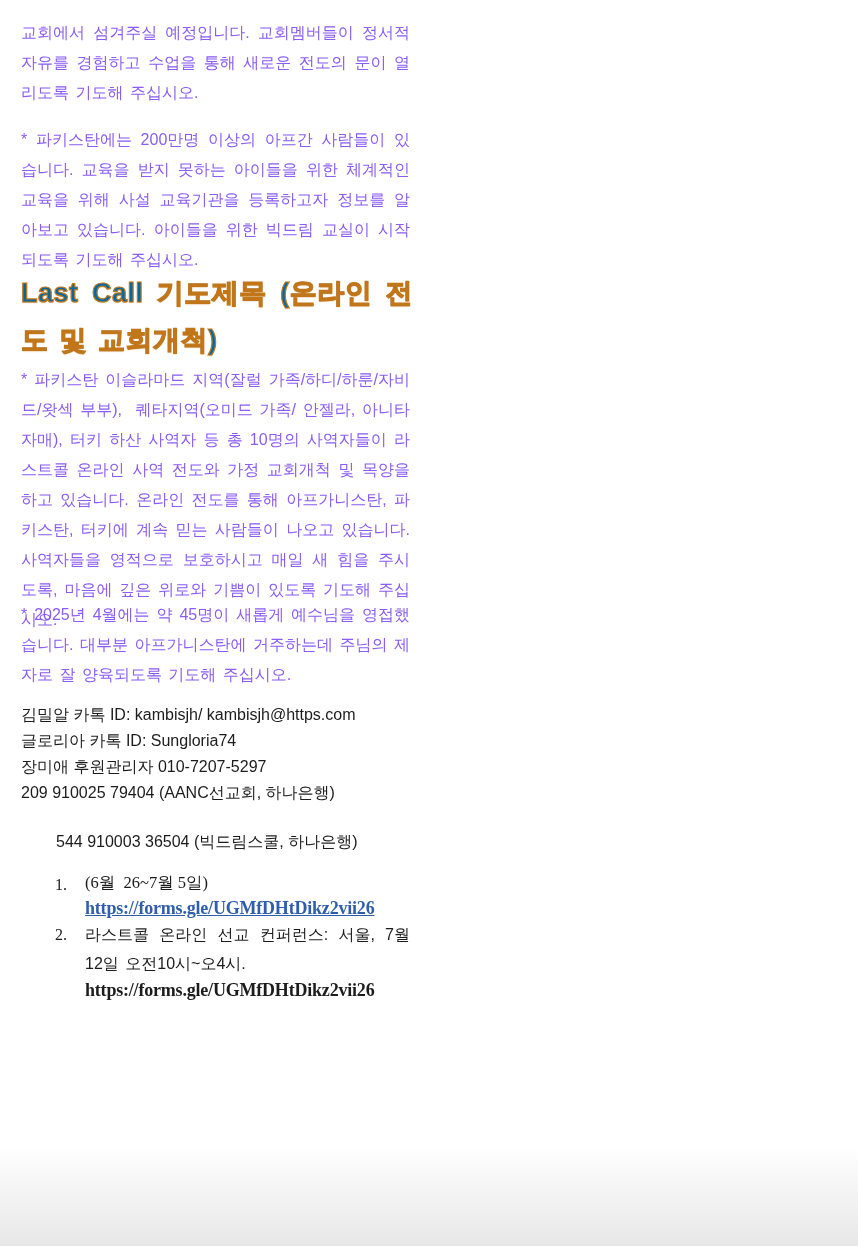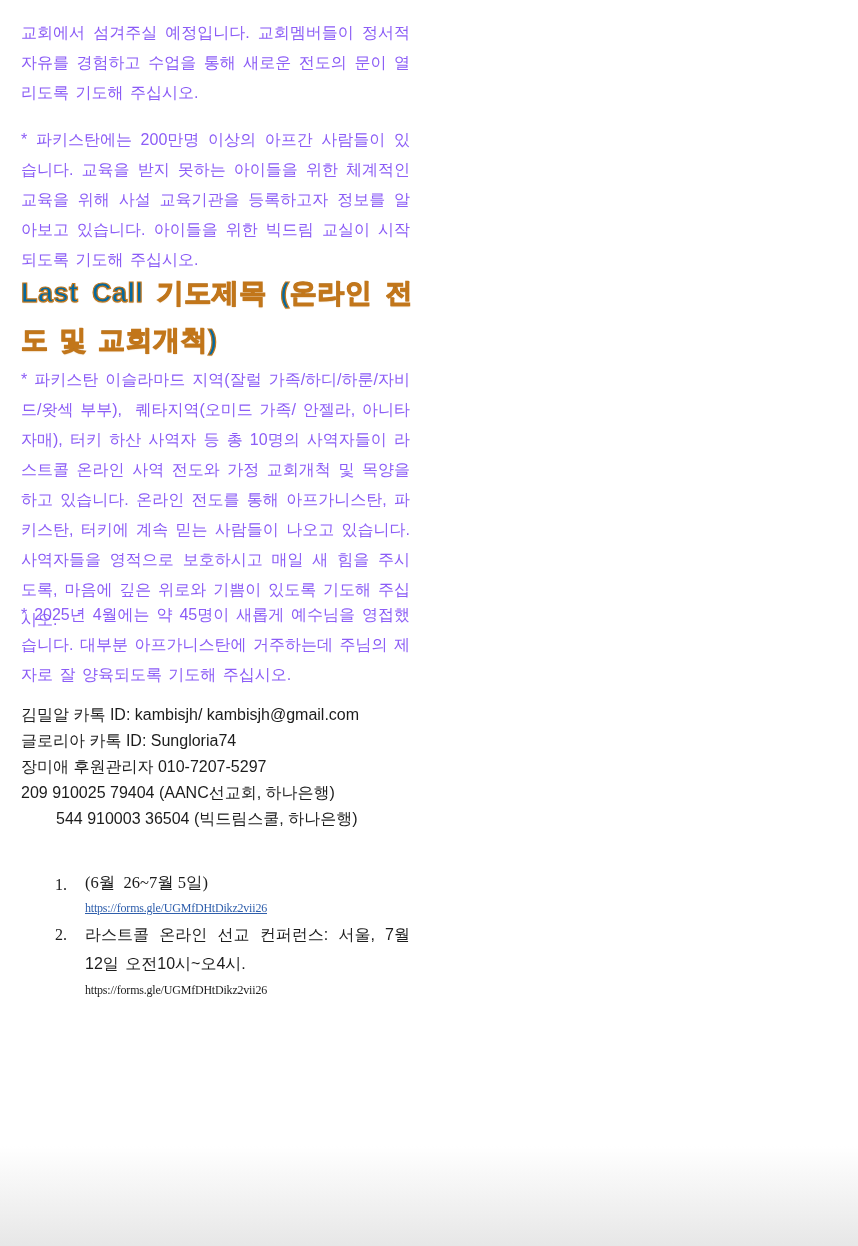--- a/index.html
+++ b/index.html
@@ -44,21 +44,21 @@
   .contact-block {
     position: absolute;
     left: 21px;
     top: 702px;
     width: 400px;
     font-size: 16px;
     line-height: 26px;
     color: #1c1c1c;
   }
   .contact-line { white-space: pre-wrap; }
-  .account-indent { padding-left: 35px; }
+  .account-indent { padding-left: 35px; margin-top: 23px; }
   .numlist {
     position: absolute;
     left: 55px;
     top: 870px;
     width: 355px;
     font-size: 16px;
     color: #1c1c1c;
   }
   .list-item {
     display: flex;
@@ -80,23 +80,23 @@
   .force-justify { text-align-last: justify; }
   .item-subtitle {
     font-family: "Liberation Serif", serif;
     font-size: 16.5px;
     line-height: 26px;
     white-space: pre-wrap;
   }
   .item-link {
     display: inline-block;
     font-family: "Liberation Serif", serif;
-    font-size: 12px;
+    font-size: 18px;
     line-height: 24px;
-    font-weight: 400;
+    font-weight: 700;
     letter-spacing: -0.2px;
   }
   .link-blue {
     color: #2E5EAC;
     text-decoration: underline;
     cursor: pointer;
   }
   .link-plain {
     color: #1c1c1c;
     text-decoration: none;
@@ -120,21 +120,21 @@
 
   <div class="para" style="top:125px;">* 파키스탄에는 200만명 이상의 아프간 사람들이 있습니다. 교육을 받지 못하는 아이들을 위한 체계적인 교육을 위해 사설 교육기관을 등록하고자 정보를 알아보고 있습니다. 아이들을 위한 빅드림 교실이 시작되도록 기도해 주십시오.</div>
 
   <div class="heading" style="top:270px;">Last Call 기도제목 (온라인 전도 및 교회개척)</div>
 
   <div class="para" style="top:365px;">* 파키스탄 이슬라마드 지역(잘럴 가족/하디/하룬/자비드/왓섹 부부),  퀘타지역(오미드 가족/ 안젤라, 아니타 자매), 터키 하산 사역자 등 총 10명의 사역자들이 라스트콜 온라인 사역 전도와 가정 교회개척 및 목양을 하고 있습니다. 온라인 전도를 통해 아프가니스탄, 파키스탄, 터키에 계속 믿는 사람들이 나오고 있습니다. 사역자들을 영적으로 보호하시고 매일 새 힘을 주시도록, 마음에 깊은 위로와 기쁨이 있도록 기도해 주십시오.</div>
 
   <div class="para" style="top:600px;">* 2025년 4월에는 약 45명이 새롭게 예수님을 영접했습니다. 대부분 아프가니스탄에 거주하는데 주님의 제자로 잘 양육되도록 기도해 주십시오.</div>
 
   <div class="contact-block">
-    <div class="contact-line">김밀알 카톡 ID: kambisjh/ kambisjh@gmail.com</div>
+    <div class="contact-line">김밀알 카톡 ID: kambisjh/ kambisjh@https.com</div>
     <div class="contact-line">글로리아 카톡 ID: Sungloria74</div>
     <div class="contact-line">장미애 후원관리자 010-7207-5297</div>
     <div class="contact-line">209 910025 79404 (AANC선교회, 하나은행)</div>
     <div class="contact-line account-indent">544 910003 36504 (빅드림스쿨, 하나은행)</div>
   </div>
 
   <div class="numlist">
 
     <div class="list-item">
       <div class="list-number">1.</div>

